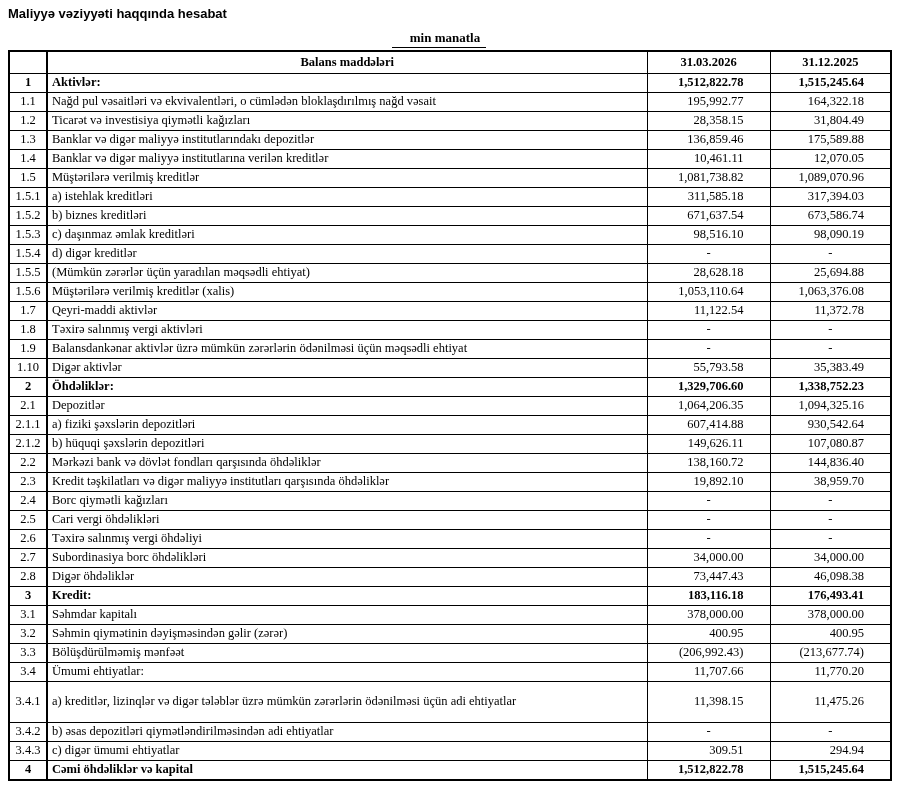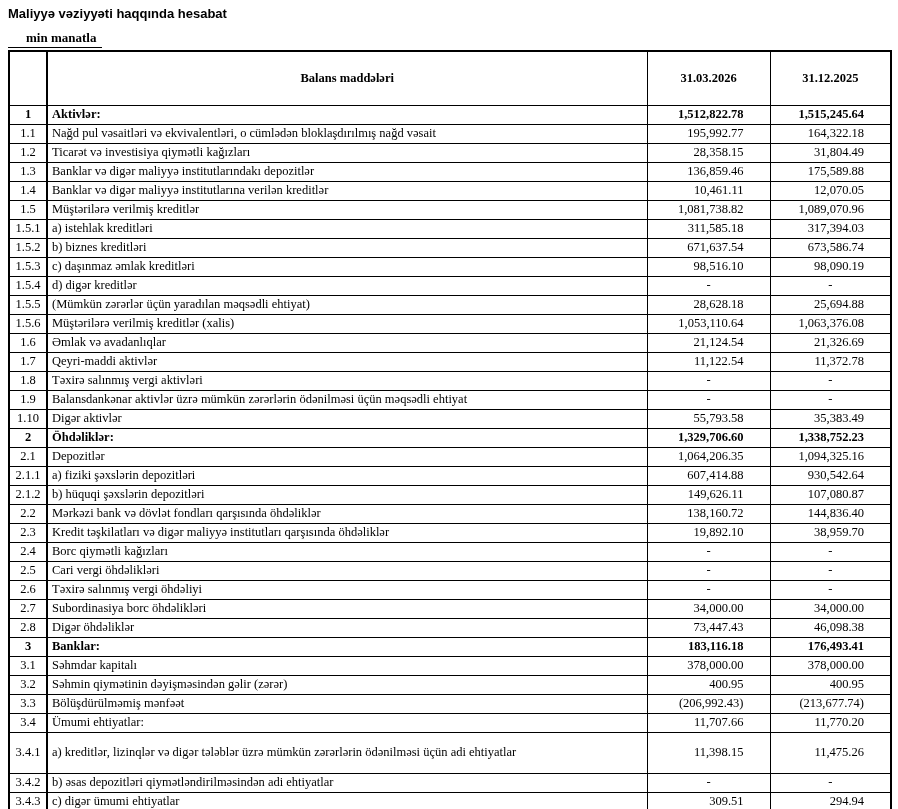--- a/index.html
+++ b/index.html
@@ -9,21 +9,21 @@
     color: #000;
     overflow: hidden;
   }
   .page { padding: 2px 8px 0 8px; }
   .title {
     font-family: "Liberation Sans", "DejaVu Sans", sans-serif;
     font-weight: bold;
     font-size: 13px;
     padding-top: 4px;
   }
-  .unit-row { text-align: left; margin: 7px 20px 1px 0; text-decoration: underline; }
+  .unit-row { text-align: center; margin: 7px 20px 1px 0; text-decoration: underline; }
   .unit-note {
     display: inline-block;
     font-weight: bold;
     font-size: 13px;
     border-bottom: 1px solid #000;
     padding: 0 6px 1px 18px;
   }
   table.balance {
     border-collapse: collapse;
     table-layout: fixed;
@@ -34,21 +34,21 @@
   }
   col.w-no   { width: 38px; }
   col.w-item { width: 600px; }
   col.w-val1 { width: 123px; }
   col.w-val2 { width: 121px; }
   th, td { border: 1px solid #000; overflow: hidden; }
   th {
     font-weight: bold;
     text-align: center;
     height: 21px;
-    padding: 16px 4px;
+    padding: 0 4px;
   }
   td { height: 18px; padding: 0 4px; line-height: 1.25; }
   th.c-no, td.c-no { text-align: center; padding: 0 1px; border-right: 2px solid #000; }
   td.c-item { text-align: left; }
   td.c-val { text-align: right; padding-right: 26px; }
   td.c-val.dash { text-align: center; padding-right: 4px; }
   tr.bold td { font-weight: bold; }
   tr.tall td { height: 40px; }
 </style>
 </head>
@@ -143,26 +143,20 @@
     <td class="c-val">28,628.18</td>
     <td class="c-val">25,694.88</td>
   </tr>
         <tr>
     <td class="c-no">1.5.6</td>
     <td class="c-item">Müştərilərə verilmiş kreditlər (xalis)</td>
     <td class="c-val">1,053,110.64</td>
     <td class="c-val">1,063,376.08</td>
   </tr>
         <tr>
-    <td class="c-no">1.6</td>
-    <td class="c-item">Əmlak və avadanlıqlar</td>
-    <td class="c-val">21,124.54</td>
-    <td class="c-val">21,326.69</td>
-  </tr>
-        <tr>
     <td class="c-no">1.7</td>
     <td class="c-item">Qeyri-maddi aktivlər</td>
     <td class="c-val">11,122.54</td>
     <td class="c-val">11,372.78</td>
   </tr>
         <tr>
     <td class="c-no">1.8</td>
     <td class="c-item">Təxirə salınmış vergi aktivləri</td>
     <td class="c-val dash">-</td>
     <td class="c-val dash">-</td>
@@ -240,21 +234,21 @@
     <td class="c-val">34,000.00</td>
   </tr>
         <tr>
     <td class="c-no">2.8</td>
     <td class="c-item">Digər öhdəliklər</td>
     <td class="c-val">73,447.43</td>
     <td class="c-val">46,098.38</td>
   </tr>
         <tr class="bold">
     <td class="c-no">3</td>
-    <td class="c-item">Banklar:</td>
+    <td class="c-item">Kredit:</td>
     <td class="c-val">183,116.18</td>
     <td class="c-val">176,493.41</td>
   </tr>
         <tr>
     <td class="c-no">3.1</td>
     <td class="c-item">Səhmdar kapitalı</td>
     <td class="c-val">378,000.00</td>
     <td class="c-val">378,000.00</td>
   </tr>
         <tr>

